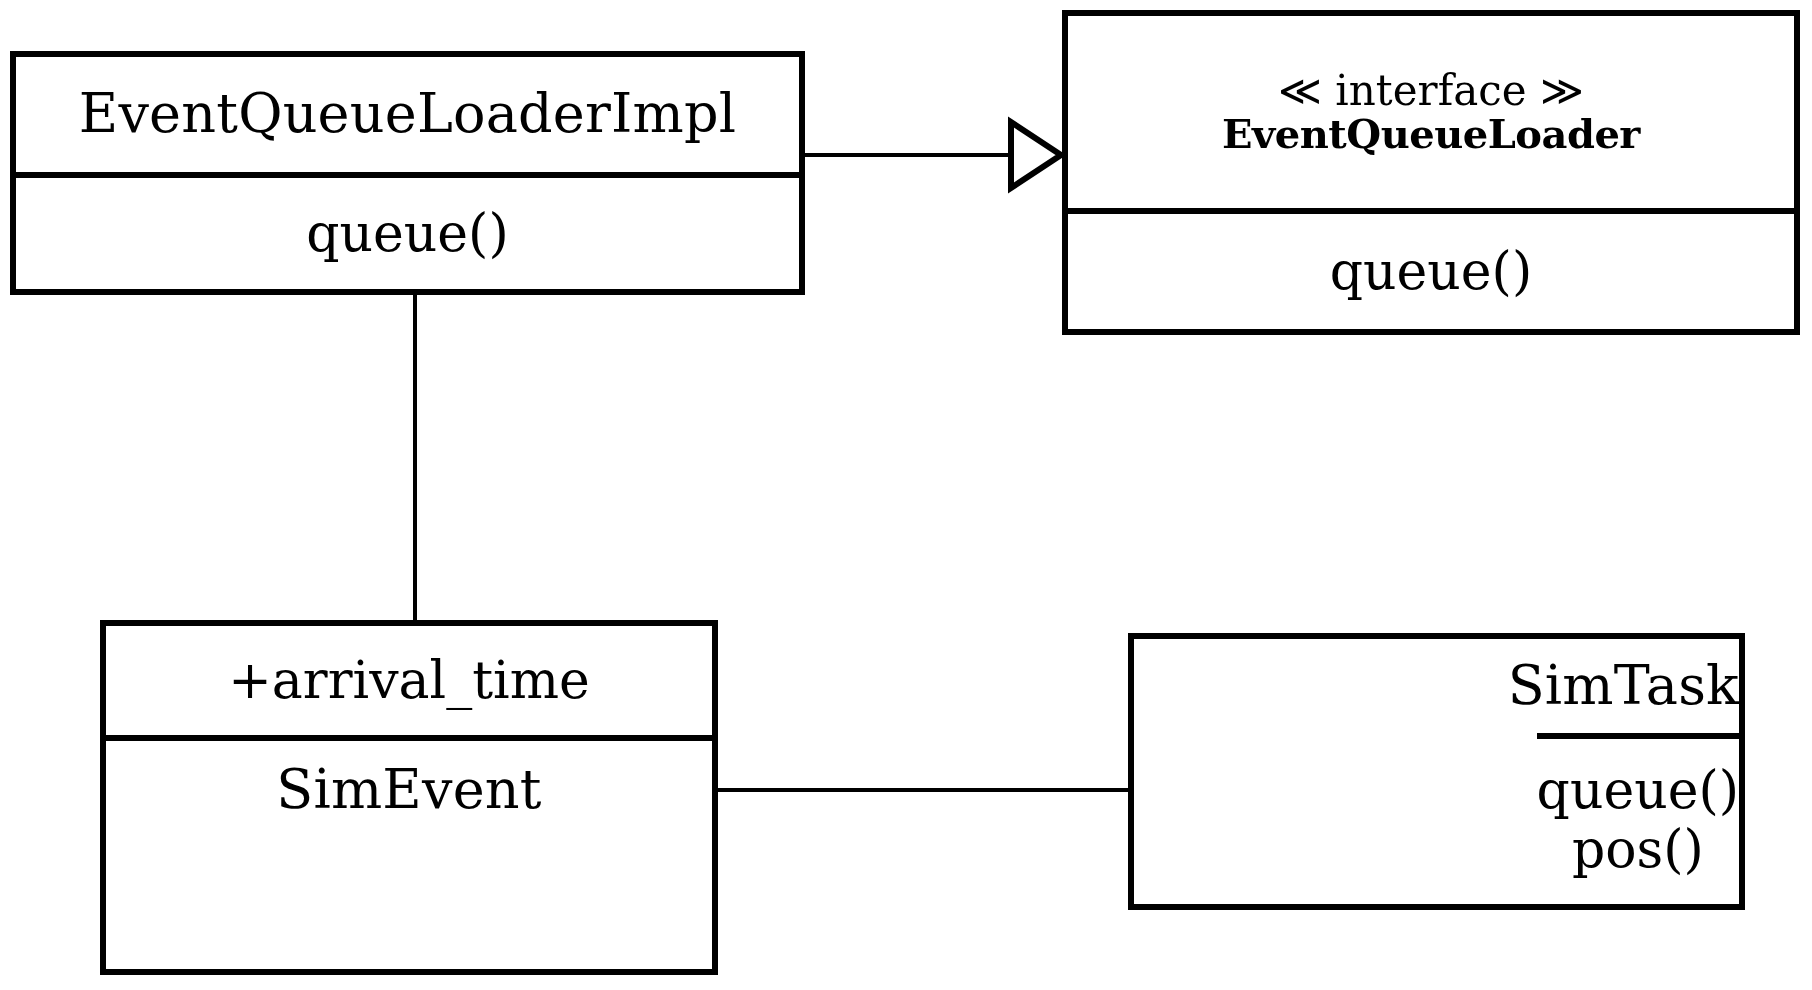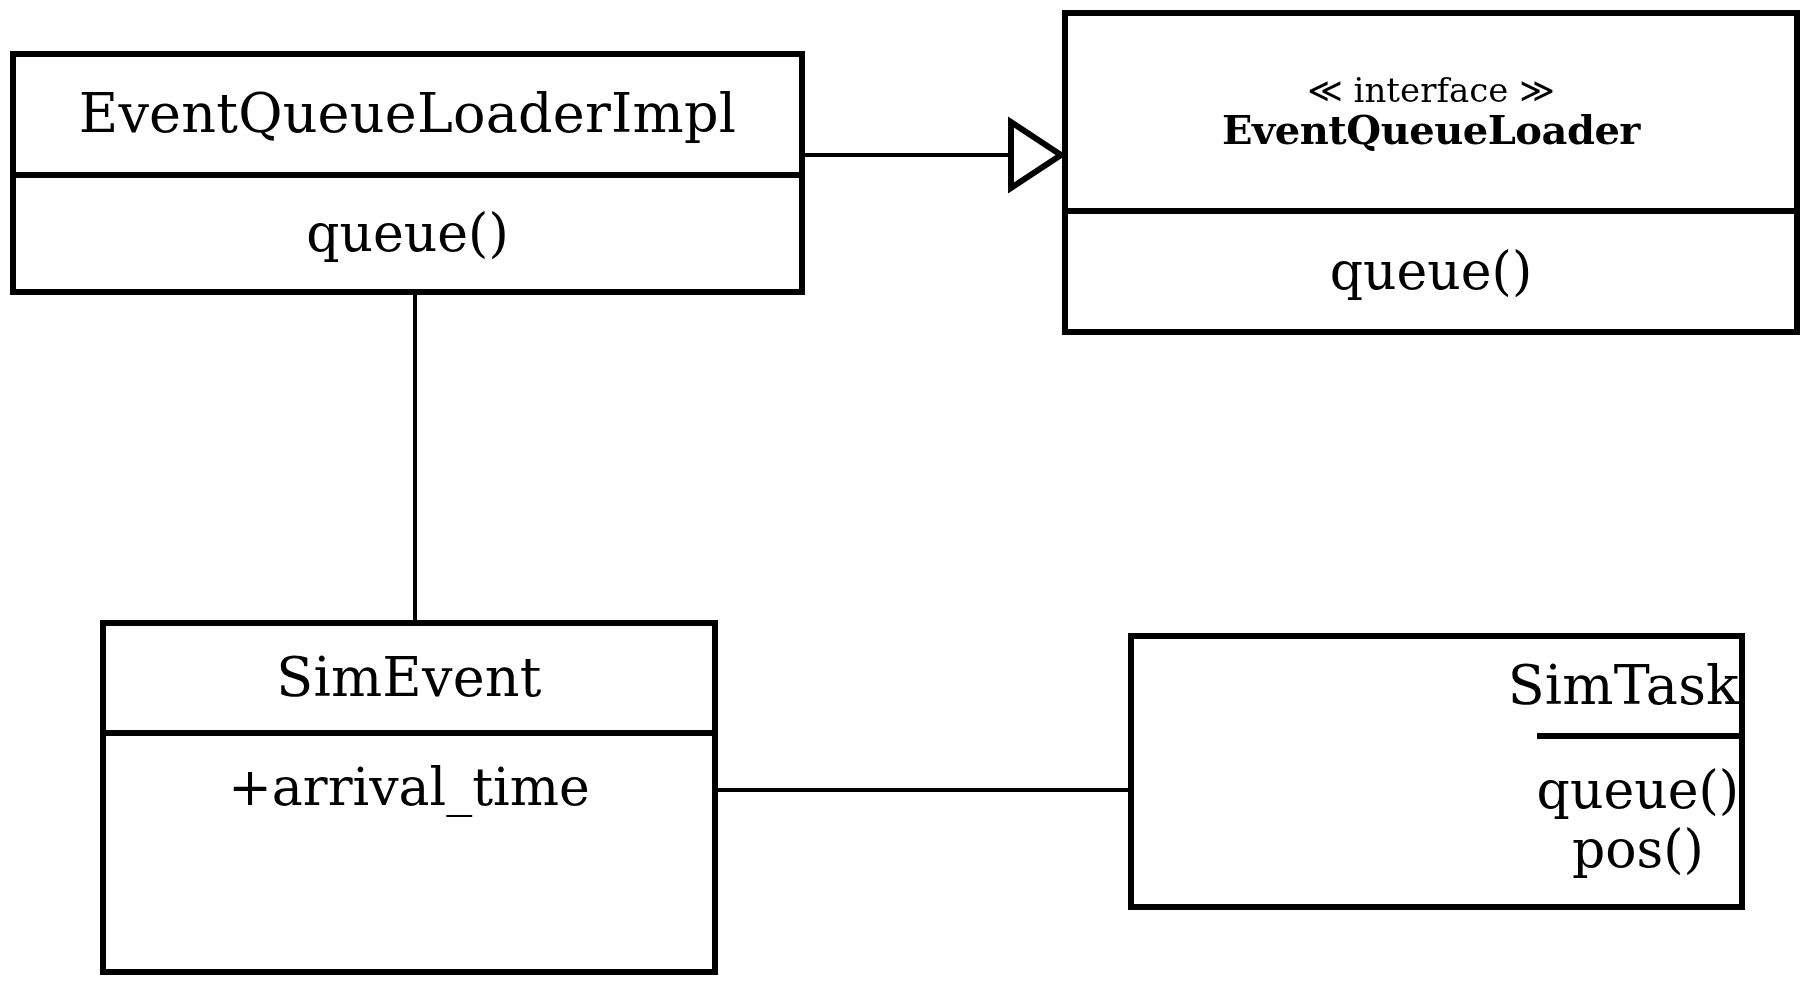--- a/index.html
+++ b/index.html
@@ -44,21 +44,21 @@
   .cls-title {
     font-size: 54px;
     line-height: 1.05;
     letter-spacing: 0.2px;
   }
   .cls-member {
     font-size: 52px;
     line-height: 1.12;
   }
   .stereotype {
-    font-size: 34px;
+    font-size: 42px;
     line-height: 1.05;
     font-weight: normal;
   }
   .iface-name {
     font-size: 40px;
     font-weight: bold;
     line-height: 1.05;
     letter-spacing: -0.5px;
   }
 
@@ -124,25 +124,25 @@
     <div class="compartment c-head">
       <div class="stereotype">≪ interface ≫</div>
       <div class="iface-name">EventQueueLoader</div>
     </div>
     <div class="compartment c-ops">
       <div class="cls-member">queue()</div>
     </div>
   </div>
 
   <div class="uml-class" id="box-simevent">
+    <div class="compartment c-attrs">
+      <div class="cls-member">+arrival_time</div>
+    </div>
     <div class="compartment c-head">
       <div class="cls-title">SimEvent</div>
-    </div>
-    <div class="compartment c-attrs">
-      <div class="cls-member">+arrival_time</div>
     </div>
   </div>
 
   <div class="uml-class" id="box-simtask">
     <div class="compartment c-head">
       <div class="cls-title">SimTask</div>
     </div>
     <div class="compartment c-ops">
       <div class="cls-member">queue()</div>
       <div class="cls-member">pos()</div>

